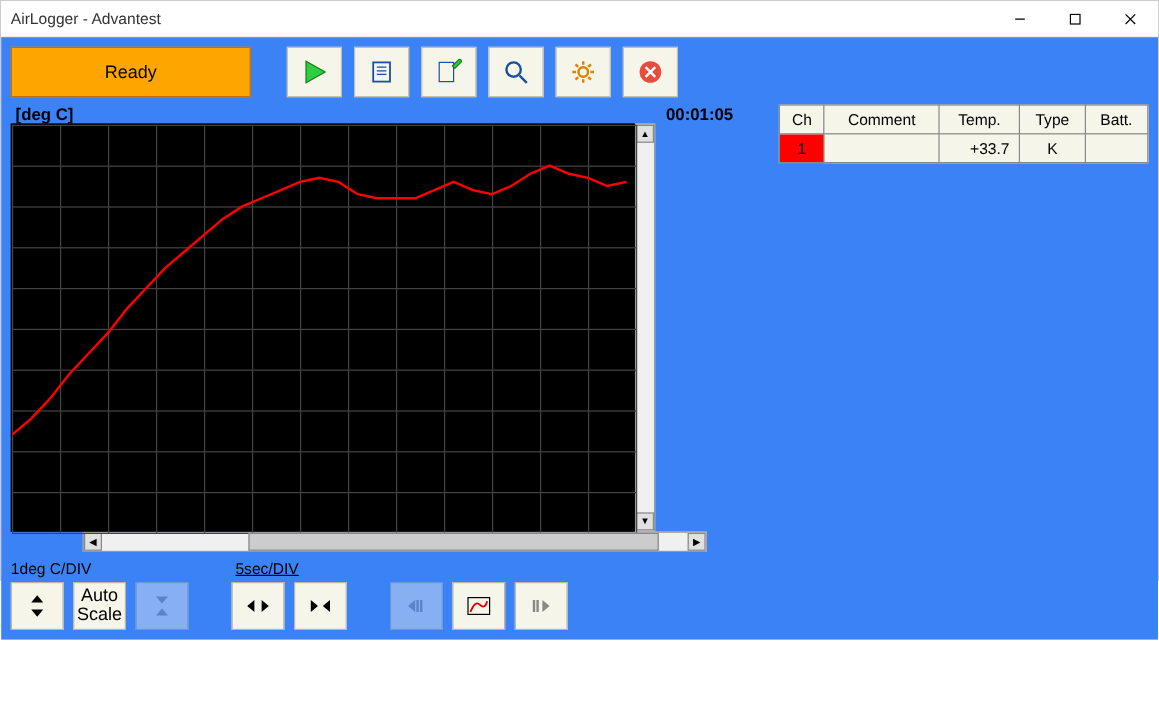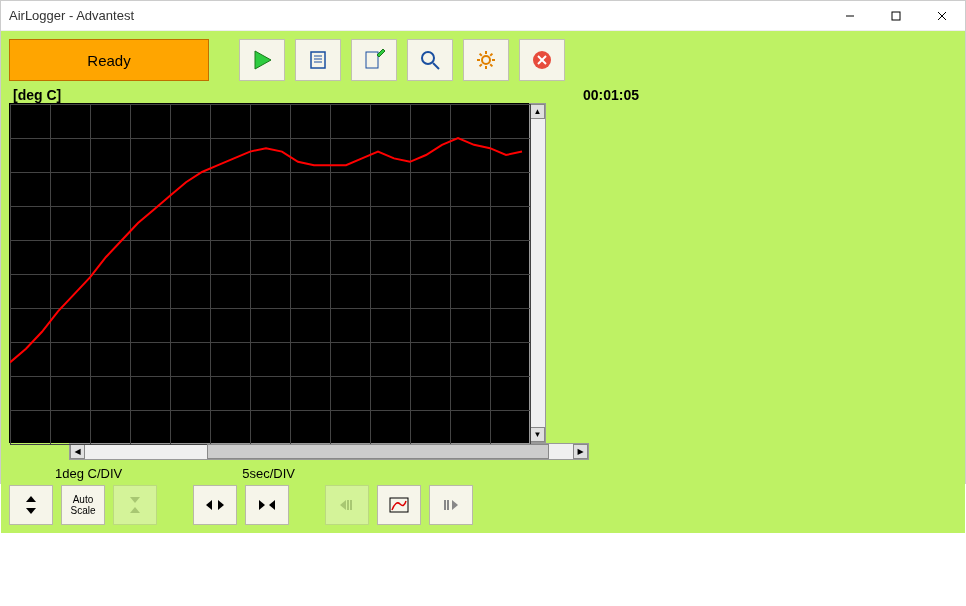--- a/index.html
+++ b/index.html
@@ -3,21 +3,21 @@
 <meta charset="utf-8">
 <style>
   * { box-sizing: border-box; margin: 0; padding: 0; }
   html, body { width: 966px; height: 606px; font-family: "Segoe UI", Arial, sans-serif; font-size: 13px; overflow: hidden; }
   .window { width: 966px; height: 484px; background: #fff; border: 1px solid #ccc; display: flex; flex-direction: column; }
   .titlebar { height: 30px; background: #fff; display: flex; align-items: center; padding-left: 8px; border-bottom: 1px solid #eee; }
   .titlebar .title { flex: 1; font-size: 13px; color: #333; }
   .winbtns { display: flex; }
   .winbtn { width: 46px; height: 30px; display: flex; align-items: center; justify-content: center; cursor: default; }
 
-  .body { flex: 1; background: #bef264; padding: 8px; display: flex; flex-direction: column; }
+  .body { flex: 1; background: #3b82f6; padding: 8px; display: flex; flex-direction: column; }
 
   .toolbar { display: flex; align-items: center; gap: 10px; margin-bottom: 6px; }
   .ready-btn { width: 200px; height: 42px; background: #ffa500; color: #000; border: 1px solid #c07000; text-align: center; line-height: 42px; font-size: 15px; cursor: pointer; }
   .tbtn { width: 46px; height: 42px; border: 1px solid #c0c0b0; background: #f6f5ea; display: flex; align-items: center; justify-content: center; cursor: pointer; }
 
   .infoline { font-size: 14px; color: #222; margin: 4px 0 2px 4px; }
 
   .mainrow { flex: 1; display: flex; gap: 10px; }
 
   
@@ -27,25 +27,25 @@
   .yaxis { width: 60px; display: flex; flex-direction: column; justify-content: space-between; align-items: flex-end; padding-right: 4px; font-size: 13px; }
   .plot-and-scroll { display: flex; flex-direction: row; }
   .plot { width: 520px; height: 340px; background: #000; position: relative; border: 1px solid #000; }
   .vscroll { width: 17px; height: 340px; background: #f0f0f0; border: 1px solid #999; display: flex; flex-direction: column; justify-content: space-between; }
   .vscroll .arrow, .hscroll .arrow { width: 15px; height: 15px; background: #e0e0e0; border: 1px solid #888; display: flex; align-items: center; justify-content: center; font-size: 8px; cursor: pointer; }
   .hscroll { width: 520px; height: 17px; margin-left: 60px; background: #f0f0f0; border: 1px solid #999; display: flex; justify-content: space-between; }
   .hscroll .track { flex: 1; position: relative; }
   .hscroll .thumb { position: absolute; left: 25%; width: 70%; height: 100%; background: #ccc; border: 1px solid #888; }
 
   .divlabels { display: flex; margin-top: 6px; font-size: 13px; }
-  .divlabel1 { margin-left: 46px; }
-  .divlabel2 { margin-left: 120px; }
+  .divlabel1 { }
+  .divlabel2 { margin-left: 120px; text-decoration: underline; }
 
   .ctrlrow { display: flex; gap: 8px; margin-top: 4px; }
-  .cbtn { width: 44px; height: 40px; border: 1px solid #b8b8a8; background: #f6f5ea; display: flex; align-items: center; justify-content: center; cursor: pointer; font-size: 10px; text-align: center; line-height: 1.1; }
+  .cbtn { width: 44px; height: 40px; border: 1px solid #b8b8a8; background: #f6f5ea; display: flex; align-items: center; justify-content: center; cursor: pointer; font-size: 15px; text-align: center; line-height: 1.1; }
   .cbtn.disabled { opacity: 0.4; cursor: default; }
 
   
   .tablecol { flex: 1; }
   table.chantable { border-collapse: collapse; width: 100%; background: #e8e8e0; }
   table.chantable th, table.chantable td { border: 1px solid #888; padding: 3px 4px; font-size: 13px; text-align: center; height: 24px; background: #f6f5ea; }
   table.chantable th { font-weight: normal; }
   td.ch-red { background: #ff0000 !important; color: #000; }
 
   
@@ -131,21 +131,21 @@
           </svg>
       </div>
     </div>
 
 
     <div class="mainrow">
 
       <div class="chartcol">
         <div class="yunit-row">
           <span>[deg C]</span>
-          <span style="">00:01:05</span>
+          <span style="margin-right:28px">00:01:05</span>
         </div>
         <div class="chart-wrap">
           <div class="plot-and-scroll">
             <div class="plot" id="plot">
                 <div class="gridline" style="left: 0px; top: 0px; width: 520px; height: 1px;"></div>
                 <div class="gridline" style="left: 0px; top: 34px; width: 520px; height: 1px;"></div>
                 <div class="gridline" style="left: 0px; top: 68px; width: 520px; height: 1px;"></div>
                 <div class="gridline" style="left: 0px; top: 102px; width: 520px; height: 1px;"></div>
                 <div class="gridline" style="left: 0px; top: 136px; width: 520px; height: 1px;"></div>
                 <div class="gridline" style="left: 0px; top: 170px; width: 520px; height: 1px;"></div>
@@ -236,16 +236,38 @@
           <div class="cbtn">
             <svg width="22" height="18">
                 <rect x="4" y="4" width="2" height="10" fill="#888"></rect>
                 <rect x="7" y="4" width="2" height="10" fill="#888"></rect>
                 <polygon points="18,9 12,4 12,14" fill="#888"></polygon>
               </svg>
           </div>
         </div>
       </div>
 
+      <div class="tablecol">
+        <table class="chantable">
+          <thead>
+              <tr>
+            <th>Ch</th>
+            <th>Comment</th>
+            <th>Temp.</th>
+            <th>Type</th>
+            <th>Batt.</th>
+          </tr>
+            </thead>
+          <tbody>
+            <tr>
+              <td class="ch-red">1</td>
+              <td></td>
+              <td style="text-align:right;padding-right:8px">+33.7</td>
+              <td>K</td>
+              <td></td>
+            </tr>
+          </tbody>
+        </table>
+      </div>
 
     </div>
   </div>
 </div>
 
 </body></html>

